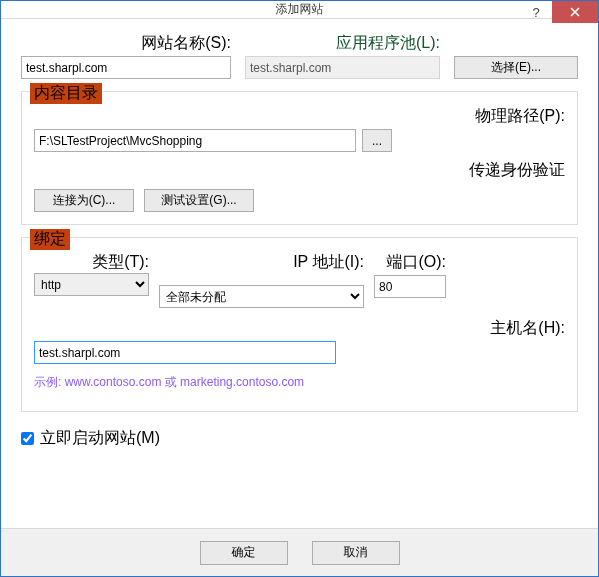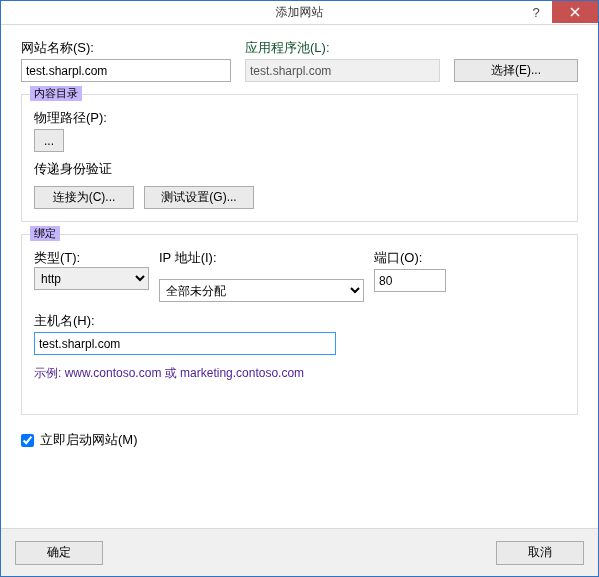--- a/index.html
+++ b/index.html
@@ -14,21 +14,21 @@
 .window {
   width: 599px;
   height: 577px;
   background: #fff;
   border: 1px solid #2e73c6;
   position: relative;
   display: flex;
   flex-direction: column;
 }
 .titlebar {
-  height: 24px;
+  height: 18px;
   background: #fff;
   border-bottom: 1px solid #d9d9d9;
   display: flex;
   align-items: center;
   position: relative;
 }
 .titlebar .title {
   position: absolute;
   left: 0; right: 0;
   text-align: center;
@@ -60,21 +60,21 @@
   color: #fff;
   font-size: 14px;
 }
 .content {
   flex: 1;
   padding: 14px 20px 10px 20px;
   color: #000;
   background: #fff;
 }
 .row { display: flex; gap: 10px; }
-.lbl { color: #000; font-size: 13px; }
+.lbl { color: #000; font-size: 16px; text-align: right; }
 .textinput {
   height: 23px;
   border: 1px solid #abadb3;
   background: #fff;
   padding: 0 4px;
   font-family: inherit;
   font-size: 12px;
   color: #000;
 }
 .textinput.readonly { background: #f0f0f0; border:1px solid #d5d5d5; color:#555;}
@@ -91,50 +91,50 @@
 .group {
   border: 1px solid #dcdcdc;
   position: relative;
   padding: 14px 12px 12px 12px;
   margin-top: 12px;
 }
 .group .legend {
   position: absolute;
   top: -9px;
   left: 8px;
-  background: #c4b5fd;
+  background: #c2410c;
   padding: 0 4px;
-  font-size: 11px;
+  font-size: 16px;
 }
 .select {
   height: 23px;
   border: 1px solid #abadb3;
   background: #efefef;
   font-family: inherit;
   font-size: 12px;
   padding: 0 2px;
 }
 .select.white { background:#fff; }
 .hostinput {
   border: 1px solid #3399ff;
   height: 23px;
   padding: 0 4px;
   font-family: inherit;
   font-size: 12px;
   color:#000;
 }
-.example { color:#4c1d95; font-size:12px; margin-top:10px;}
+.example { color:#8b5cf6; font-size:12px; margin-top:10px;}
 .checkrow { display:flex; align-items:center; gap:6px; margin-top:16px; }
 .checkrow input { width:13px; height:13px; }
 .footer {
   border-top: 1px solid #d9d9d9;
   background:#f0f0f0;
   height: 48px;
   display:flex;
-  justify-content:space-between;
+  justify-content:center;
   align-items:center;
   gap:24px;
   padding: 0 14px;
 }
 .footer .btn { width: 88px; height:24px; }
 </style>
 </head>
 <body>
 
 <div class="window">
@@ -164,30 +164,31 @@
       </div>
       <div style="flex:1; display:flex; align-items:flex-end;">
         <button class="btn" style="width:100%;">选择(E)...</button>
       </div>
     </div>
 
     <div class="group">
       <div class="legend">内容目录</div>
       <div class="lbl">物理路径(P):</div>
       <div style="display:flex; gap:6px; margin-top:2px;">
+        <input class="textinput" style="width: 322px;" value="F:\SLTestProject\MvcShopping">
         <button class="btn" style="width:30px; padding:0;">...</button>
       </div>
       <div class="lbl" style="margin-top:8px;">传递身份验证</div>
       <div style="display:flex; gap:10px; margin-top:8px;">
         <button class="btn" style="width:100px;">连接为(C)...</button>
         <button class="btn" style="width:110px;">测试设置(G)...</button>
       </div>
     </div>
 
-    <div class="group" style="padding-bottom:32px;">
+    <div class="group" style="padding-bottom:20px;">
       <div class="legend">绑定</div>
       <div class="row" style="gap:10px;">
         <div style="flex:0 0 115px;">
           <div class="lbl">类型(T):</div>
           <select class="select" style="width:115px; margin-top:0;">
             <option>http</option>
           </select>
         </div>
         <div style="flex:0 0 205px;">
           <div class="lbl">IP 地址(I):</div>

